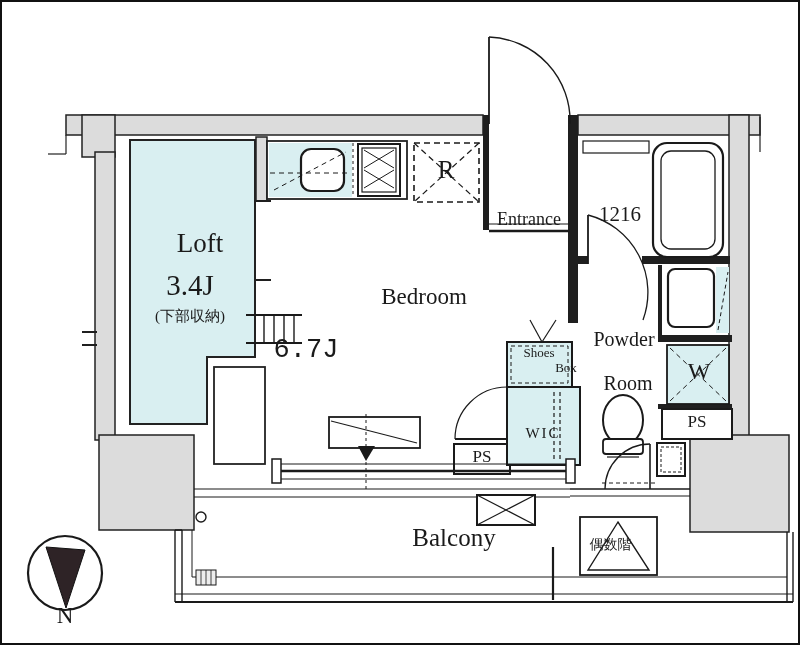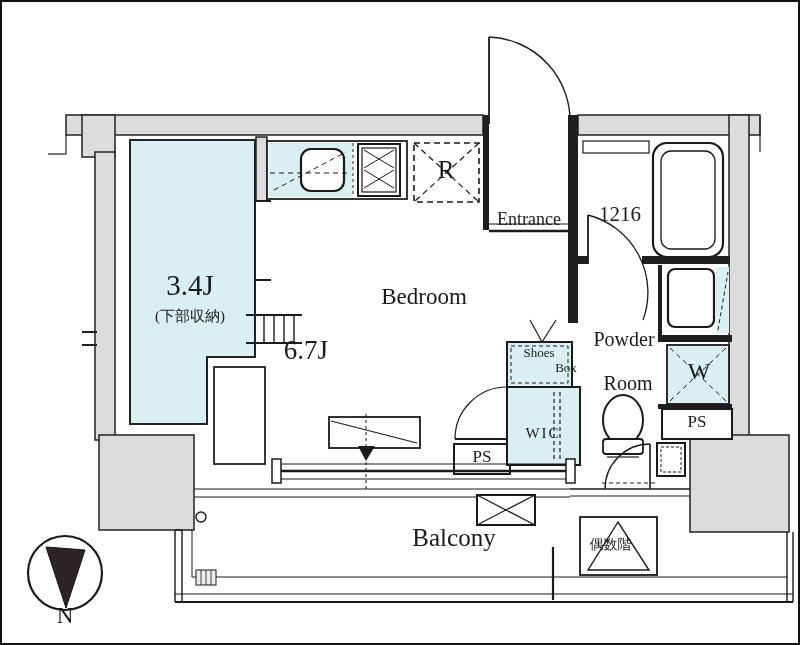--- a/index.html
+++ b/index.html
@@ -171,25 +171,26 @@
     <line x1="209" y1="568" x2="209" y2="583" stroke-width="0.8"></line>
     <circle cx="199" cy="515" r="5" stroke-width="1.4"></circle>
   </g>
 
   <g>
     <circle cx="63" cy="571" r="37" fill="#ffffff" stroke="#1a1a1a" stroke-width="2.2"></circle>
     <polygon points="44,545 83,548 64,606" fill="#2e2326" stroke="#111" stroke-width="1"></polygon>
   </g>
 </svg>
 
+<div class="lbl" style="left:148px;top:227px;width:100px;font-size:27px;">Loft</div>
 <div class="lbl" style="left:138px;top:268px;width:100px;font-size:29px;">3.4J</div>
 <div class="lbl" style="left:118px;top:307px;width:140px;font-size:15px;">(下部収納)</div>
 
 <div class="lbl" style="left:362px;top:283px;width:120px;font-size:23px;">Bedroom</div>
-<div class="lbl" style="left:254px;top:334px;width:100px;font-size:27px;">6.7J</div>
+<div class="lbl" style="left:254px;top:334px;width:100px;font-size:27px;font-family:Liberation Mono, monospace;">6.7J</div>
 
 <div class="lbl" style="left:477px;top:184px;width:100px;font-size:18px;margin-top:24px;">Entrance</div>
 
 <div class="lbl" style="left:568px;top:201px;width:100px;font-size:21px;">1216</div>
 
 <div class="lbl" style="left:576px;top:371px;width:100px;font-size:20px;">Room</div>
 <div class="lbl" style="left:572px;top:327px;width:100px;font-size:20px;">Powder</div>
 
 <div class="lbl" style="left:501px;top:424px;width:80px;font-size:15px;letter-spacing:2px;">WIC</div>
 

